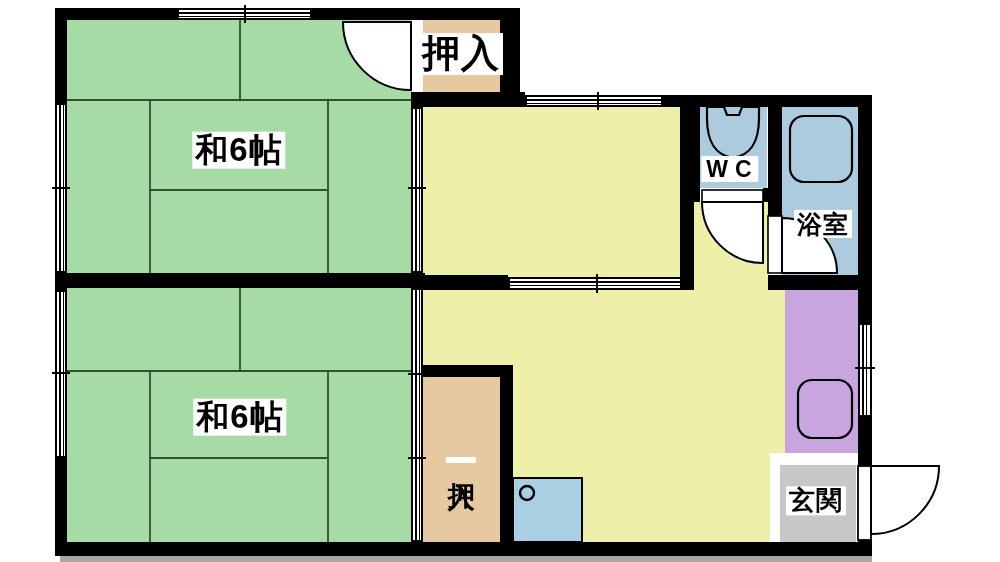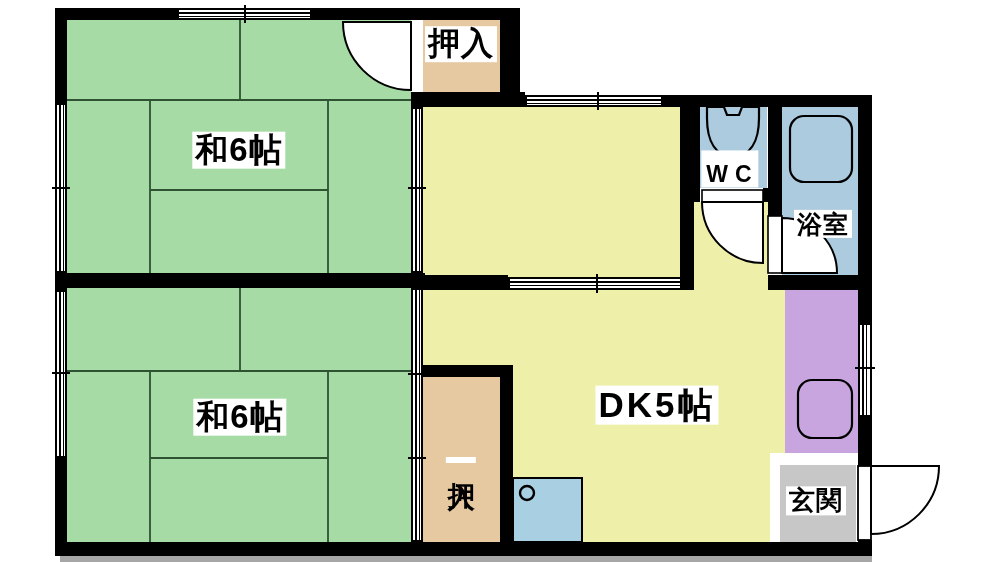--- a/index.html
+++ b/index.html
@@ -137,20 +137,19 @@
       <b class="tick" style="top:167px;"></b>
     </div>
   <div class="win h" style="left:508px;top:277px;width:174px;height:13px;">
       <i class="a"></i>
       <i class="b"></i>
       <b class="tick" style="left:86px;"></b>
     </div>
 
   <div class="lbl" style="left:239px;top:150px;font-size:33px;">和6帖</div>
   <div class="lbl" style="left:240px;top:417px;font-size:33px;">和6帖</div>
-  <div class="lbl" style="left:657px;top:405px;font-size:35px;letter-spacing:3px;">DK5帖</div>
-  <div class="lbl" style="left:461px;top:44px;font-size:32px;">押入</div>
+  <div class="lbl" style="left:461px;top:54px;font-size:38px;">押入</div>
   <div class="lbl vert" style="left:461px;top:460px;font-size:27px;">押入</div>
-  <div class="lbl" style="left:730px;top:169px;font-size:23px;letter-spacing:7px;padding:12px 0 1px 5px;">WC</div>
+  <div class="lbl" style="left:730px;top:169px;font-size:23px;letter-spacing:7px;padding:1px 0 1px 5px;">WC</div>
   <div class="lbl" style="left:823px;top:224px;font-size:25px;">浴室</div>
   <div class="lbl" style="left:816px;top:501px;font-size:26px;">玄関</div>
 
 </div>
 
 </body></html>

